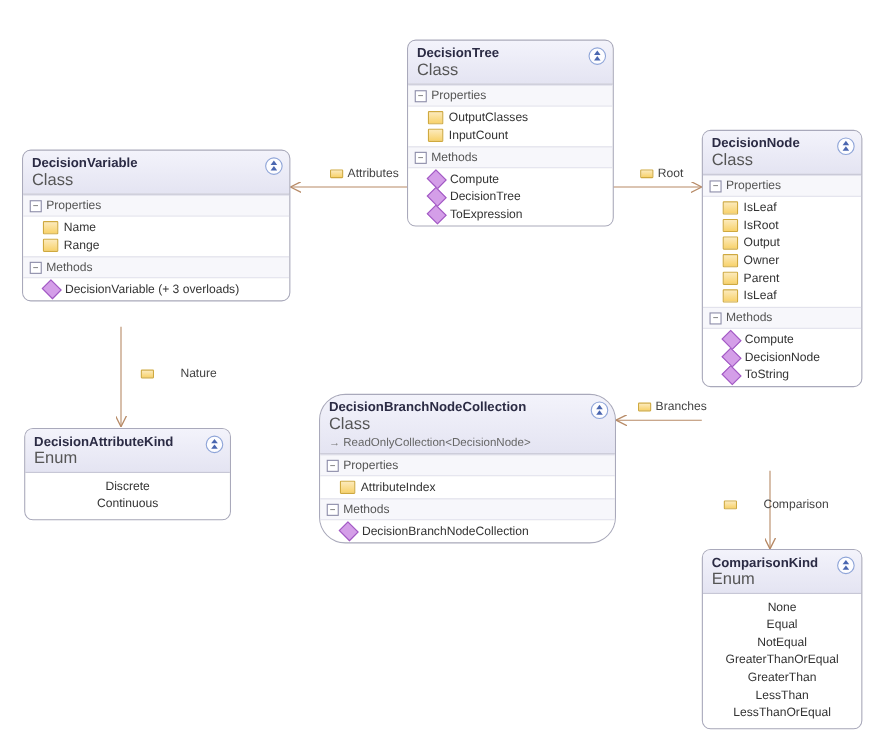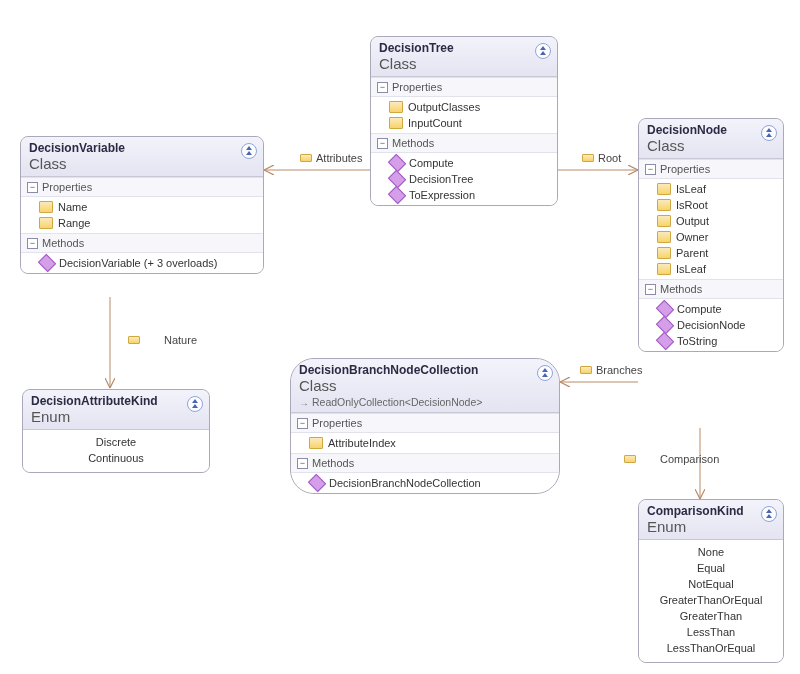--- a/index.html
+++ b/index.html
@@ -199,21 +199,21 @@
   <span>Root</span>
 </div>
 <div class="edge-label" style="left:118px; top:334px;gap:24px;">
   <span class="ico ico-prop"></span>
   <span>Nature</span>
 </div>
 <div class="edge-label" style="left:570px; top:364px;">
   <span class="ico ico-prop"></span>
   <span>Branches</span>
 </div>
-<div class="edge-label" style="left:614px; top:453px;gap:24px;">
+<div class="edge-label" style="left:648px; top:453px;gap:24px;">
   <span class="ico ico-prop"></span>
   <span>Comparison</span>
 </div>
 
 <div class="box" style="left:370px; top:36px; width:186px;">
   <div class="box-header">
     <div class="box-title">DecisionTree</div>
     <div class="box-subtitle">Class</div>
     <div class="chevrons"></div>
   </div>

